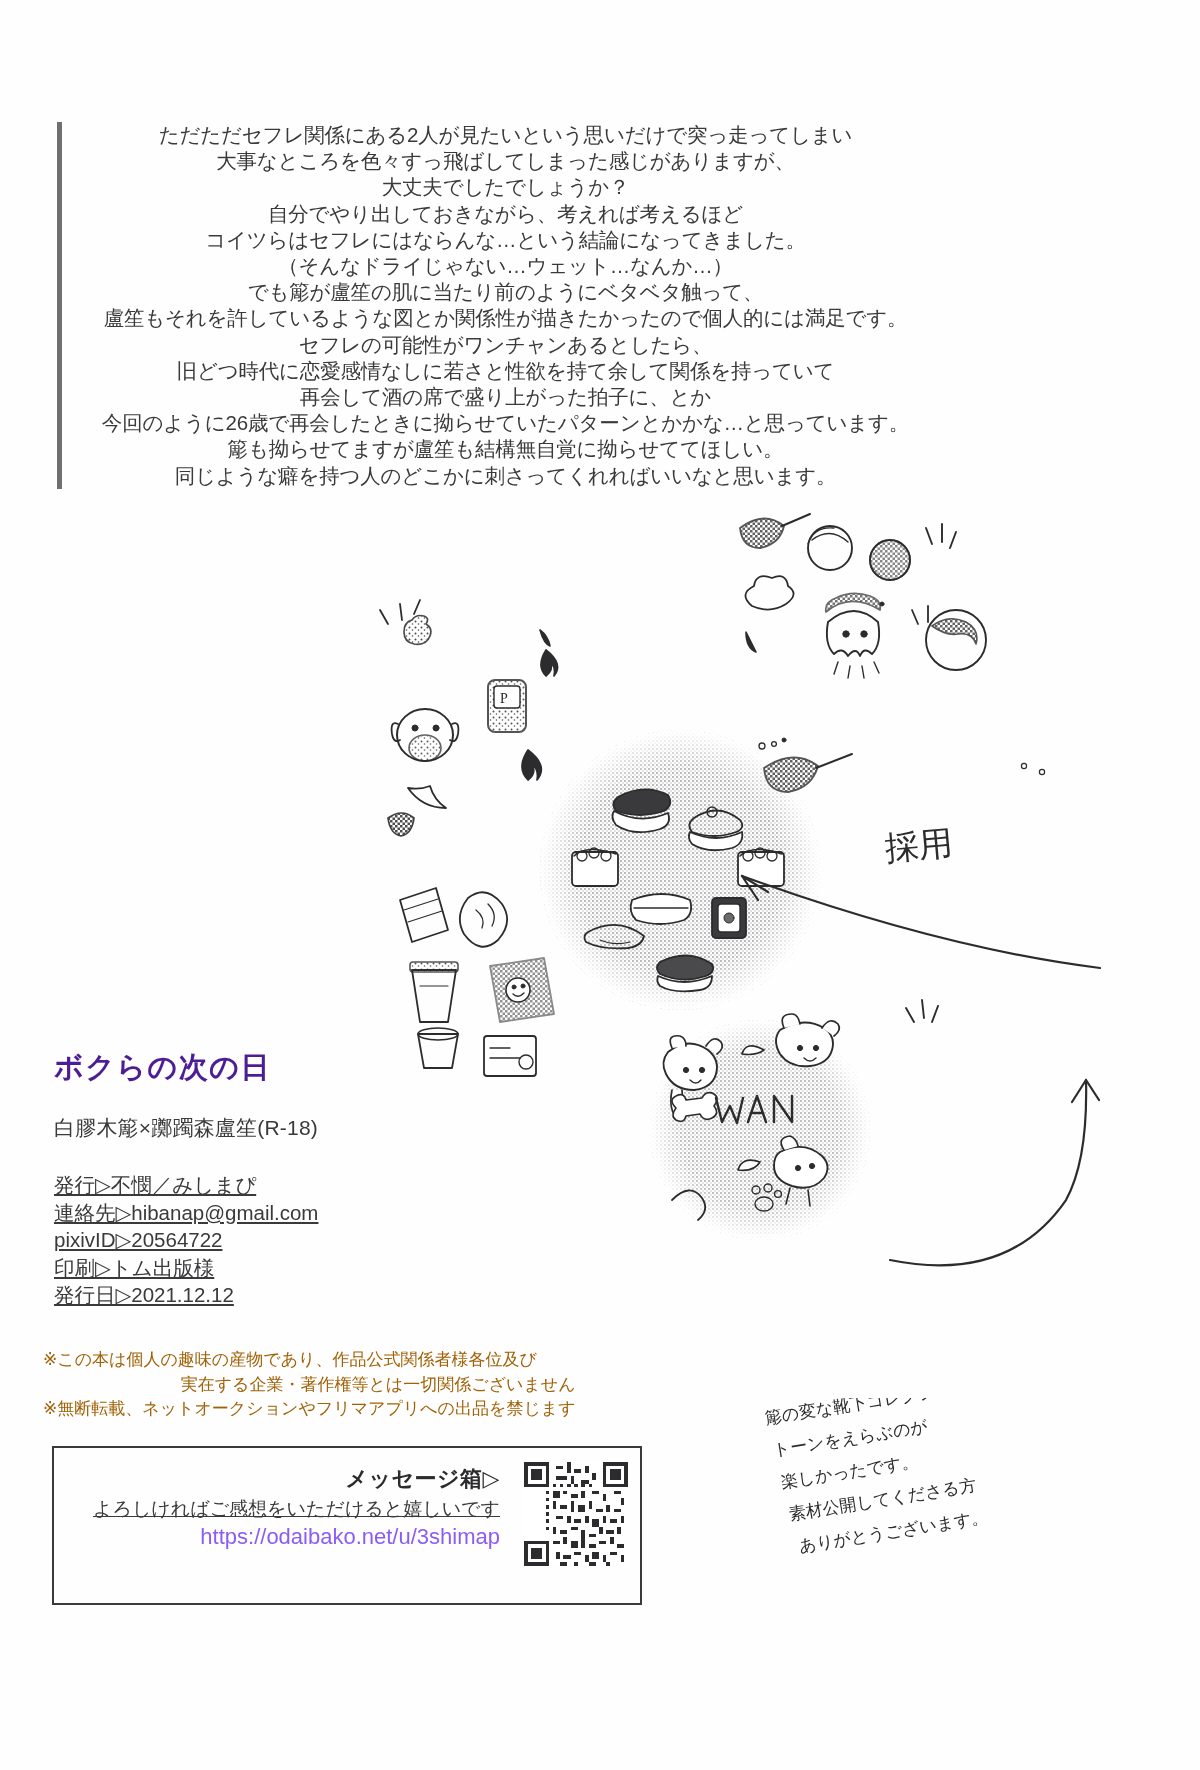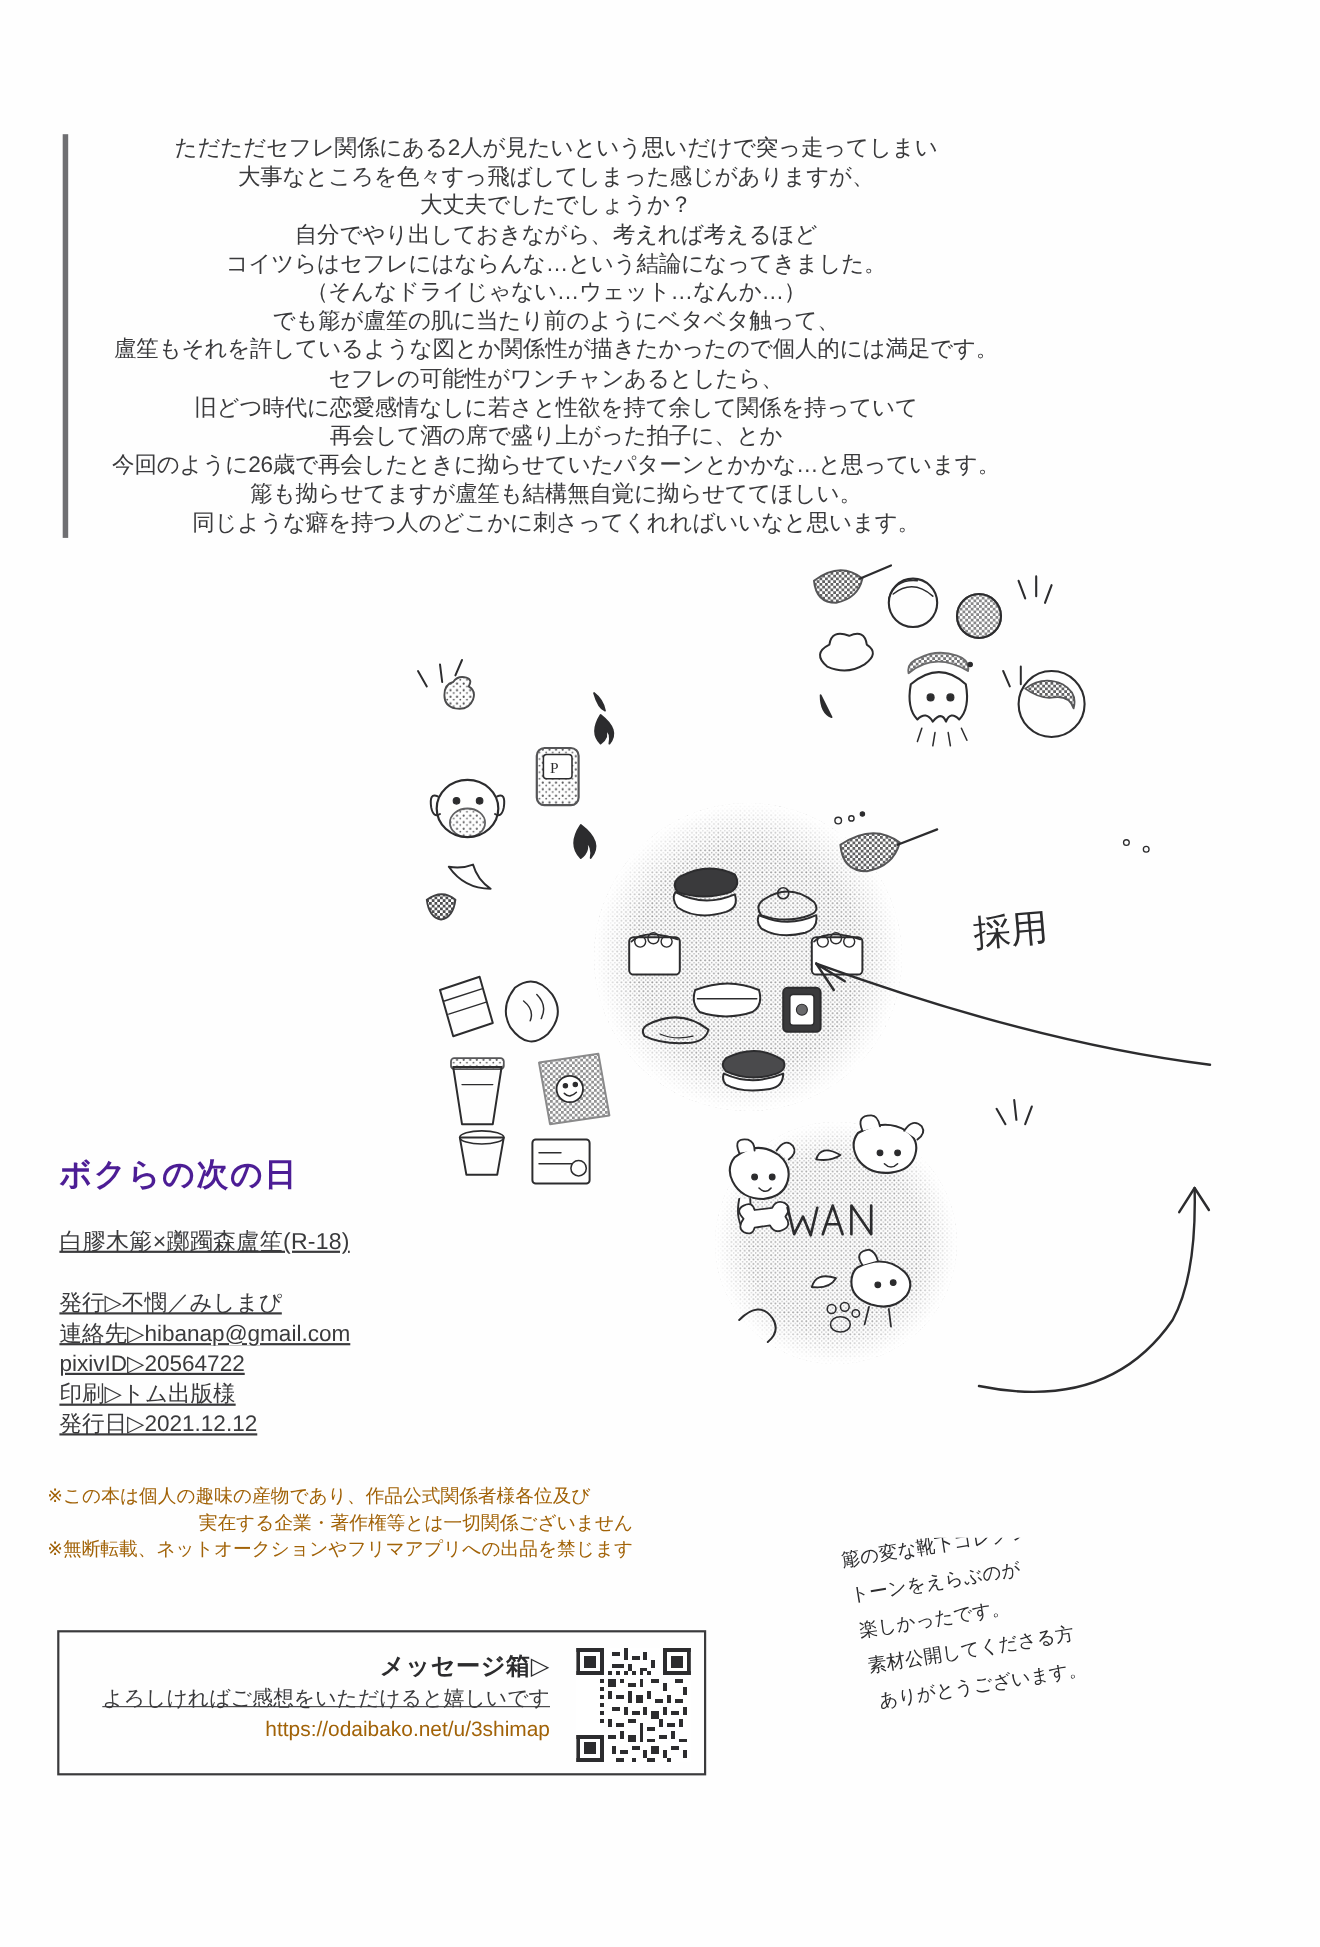--- a/index.html
+++ b/index.html
@@ -49,21 +49,20 @@
     letter-spacing: 1.5px;
     color: #4c1d95;
   }
   .pairing {
     position: absolute;
     left: 54px;
     top: 1114px;
     font-size: 21px;
     letter-spacing: 0.2px;
     color: #3a3a3c;
-    text-decoration: underline;
   }
   .credits {
     position: absolute;
     left: 54px;
     top: 1171px;
     font-size: 20.5px;
     line-height: 27.5px;
     color: #3a3a3c;
     text-decoration: underline;
   }
@@ -77,23 +76,23 @@
     line-height: 24.5px;
     color: #a16207;
   }
   .notices div { white-space: nowrap; }
   .notices .indent { padding-left: 17px; text-align: right; }
 
   
   .msgbox {
     position: absolute;
     left: 52px;
-    top: 1482px;
+    top: 1446px;
     width: 590px;
-    height: 132px;
+    height: 159px;
     border: 2px solid #3a3a3c;
     box-sizing: border-box;
     padding-left: 28px;
   }
   .msgbox-inner {
     position: absolute;
     right: 140px;
     top: 16px;
     text-align: right;
     width: 420px;
@@ -105,22 +104,22 @@
     line-height: 30px;
     letter-spacing: 0.5px;
   }
   .msgbox-sub {
     font-size: 19px;
     color: #3a3a3c;
     line-height: 29px;
     text-decoration: underline;
   }
   .msgbox-url {
-    font-size: 19px;
-    color: #a16207;
+    font-size: 22px;
+    color: #8b5cf6;
     line-height: 27px;
   }
   .qr {
     position: absolute;
     right: 12px;
     top: 14px;
     width: 104px;
     height: 104px;
   }
 

